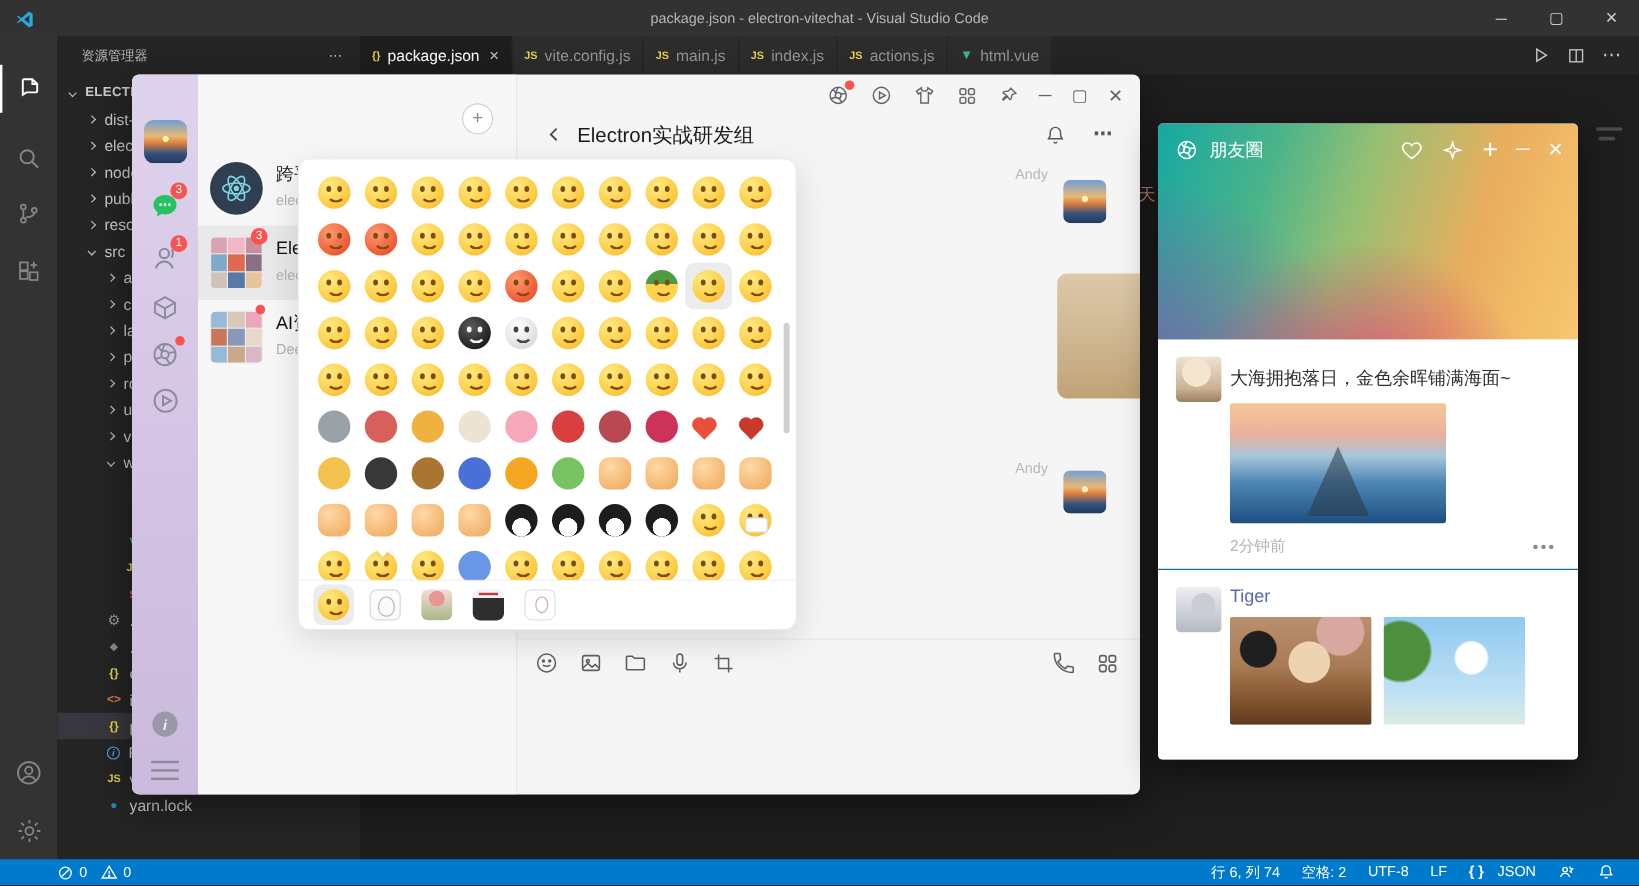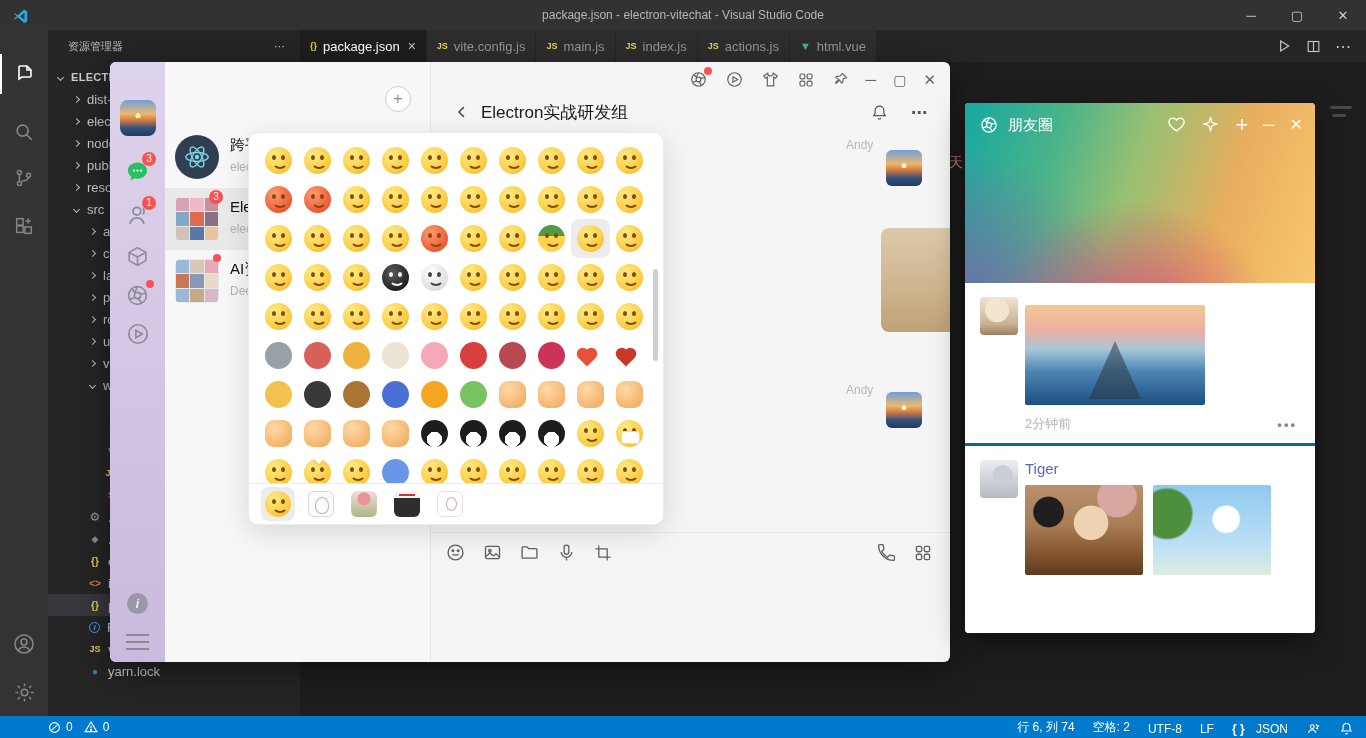--- a/index.html
+++ b/index.html
@@ -44,21 +44,21 @@
   #editor{left:300px;top:62px;width:1066px;height:654px;background:#1e1e1e}
   .edline{position:absolute;left:0;height:26px;line-height:26px;font-family:"DejaVu Sans Mono","Liberation Mono",monospace;font-size:13px;white-space:pre}
   .gut{position:absolute;left:0;width:52px;text-align:right;color:#858585}
   .code{position:absolute;left:72px}
   .tk-key{color:#9cdcfe}.tk-p{color:#d4d4d4}.tk-str{color:#ce9178}.tk-guide{color:#3c3c3c}
   #ed-frag{position:absolute;left:649px;top:92px;color:#ce9178;font-family:"DejaVu Sans Mono",monospace;font-size:14px}
   .mm-dash{position:absolute;background:#4a4a4a;border-radius:2px}
   
   #statusbar{left:0;top:716px;width:1366px;height:22px;background:#007acc;color:#ffffff;font-size:12px;display:flex;align-items:center}
   #st-left{display:flex;align-items:center;gap:5px;margin-left:48px}
-  #st-right{margin-left:auto;display:flex;align-items:flex-end;gap:18px;padding-right:12px}
+  #st-right{margin-left:auto;display:flex;align-items:flex-start;gap:18px;padding-right:20px}
   .st-item{display:flex;align-items:center;gap:4px}
 
   
   #chatwin{left:110px;top:62px;width:840px;height:600px;background:#f5f5f5;border-radius:6px;box-shadow:0 10px 34px rgba(0,0,0,.45);overflow:visible}
   #cw-clip{position:absolute;inset:0;border-radius:6px;overflow:hidden}
   #cw-side{position:absolute;left:0;top:0;width:55px;height:600px;background:linear-gradient(180deg,#ded3ec 0%,#d3c4e3 55%,#cabadd 100%)}
   .side-ic{position:absolute;left:0;width:55px;display:flex;justify-content:center;color:#8a8a99}
   .badge{position:absolute;background:#fa5151;color:#fff;font-size:10px;line-height:14px;min-width:14px;height:14px;border-radius:8px;text-align:center;padding:0 3px}
   .reddot{position:absolute;width:8px;height:8px;border-radius:50%;background:#fa5151}
   #cw-avatar{position:absolute;left:10px;top:38px;width:36px;height:36px;border-radius:8px}
@@ -138,21 +138,21 @@
   
   #moments{left:965px;top:103px;width:350px;height:530px;background:#ffffff;border-radius:4px;box-shadow:0 10px 30px rgba(0,0,0,.5);overflow:hidden}
   #mo-header{position:absolute;left:0;top:0;width:350px;height:180px;background:
     radial-gradient(circle at 48% 135%,#d6417e 0%,rgba(214,65,126,0) 48%),
     radial-gradient(circle at -5% 125%,#7a5fae 0%,rgba(122,95,174,0) 42%),
     linear-gradient(108deg,#16a8a2 0%,#4cb489 26%,#96c073 46%,#e8ae5e 72%,#f8c76f 100%)}
   #mo-titlerow{position:absolute;left:14px;top:12px;display:flex;align-items:center;gap:9px;color:#ffffff;font-size:15px}
   #mo-icons{position:absolute;right:12px;top:12px;display:flex;align-items:center;gap:15px;color:#ffffff}
   #mo-body{position:absolute;left:0;top:180px;width:350px;height:350px;background:#fff}
   .post{position:relative;padding:14px 18px 10px 15px}
-  .post + .post{border-top:3px solid #0369a1}
+  .post + .post{border-top:1px solid #0369a1}
   .pav{position:absolute;left:15px;top:14px;width:38px;height:38px;border-radius:4px}
   .av-sun{background:radial-gradient(circle at 45% 35%,#f4e6ce 0 36%,rgba(0,0,0,0) 38%),linear-gradient(180deg,#efe3d2 0%,#cbb394 70%,#9b7f60 100%)}
   .av-tiger{background:radial-gradient(circle at 60% 40%,#c9ced6 0 30%,rgba(0,0,0,0) 32%),linear-gradient(180deg,#eceef1 0%,#b4bac2 100%)}
   .pname{margin-left:45px;color:#5968b8;font-size:15px}
   .ptext{margin-left:45px;margin-top:6px;color:#2e2e2e;font-size:15px;line-height:25px;width:285px}
   .pimgs{margin-left:45px;margin-top:8px;display:flex;gap:10px}
   .pimg-lg{width:180px;height:100px;border-radius:2px}
   .pimg-sm{width:118px;height:90px;border-radius:2px}
   .img-sea{position:relative;background:linear-gradient(180deg,#f4c795 0%,#eab09e 26%,#a8c6da 44%,#4e87b4 66%,#1d4f80 100%);overflow:hidden}
   .img-sea::after{content:'';position:absolute;left:50%;top:36%;transform:translateX(-50%);border-left:26px solid transparent;border-right:26px solid transparent;border-bottom:58px solid rgba(42,56,70,.55)}
@@ -992,20 +992,21 @@
             </svg>
           </span>
         <span style="font-size:22px;font-weight:300;line-height:18px">+</span>
         <span style="font-size:16px">─</span>
         <span style="font-size:16px">✕</span>
       </div>
     </div>
     <div id="mo-body">
         <div class="post">
      <span class="pav av-sun"></span>
+     <div class="ptext">大海拥抱落日，金色余晖铺满海面~</div>
      <div class="pimgs">
             <span class="pimg-lg img-sea"></span>
           </div>
      <div class="pmeta">
             <span>2分钟前</span>
         <span class="pdots">•••</span>
           </div>
    </div>
         <div class="post">
      <span class="pav av-tiger"></span>

